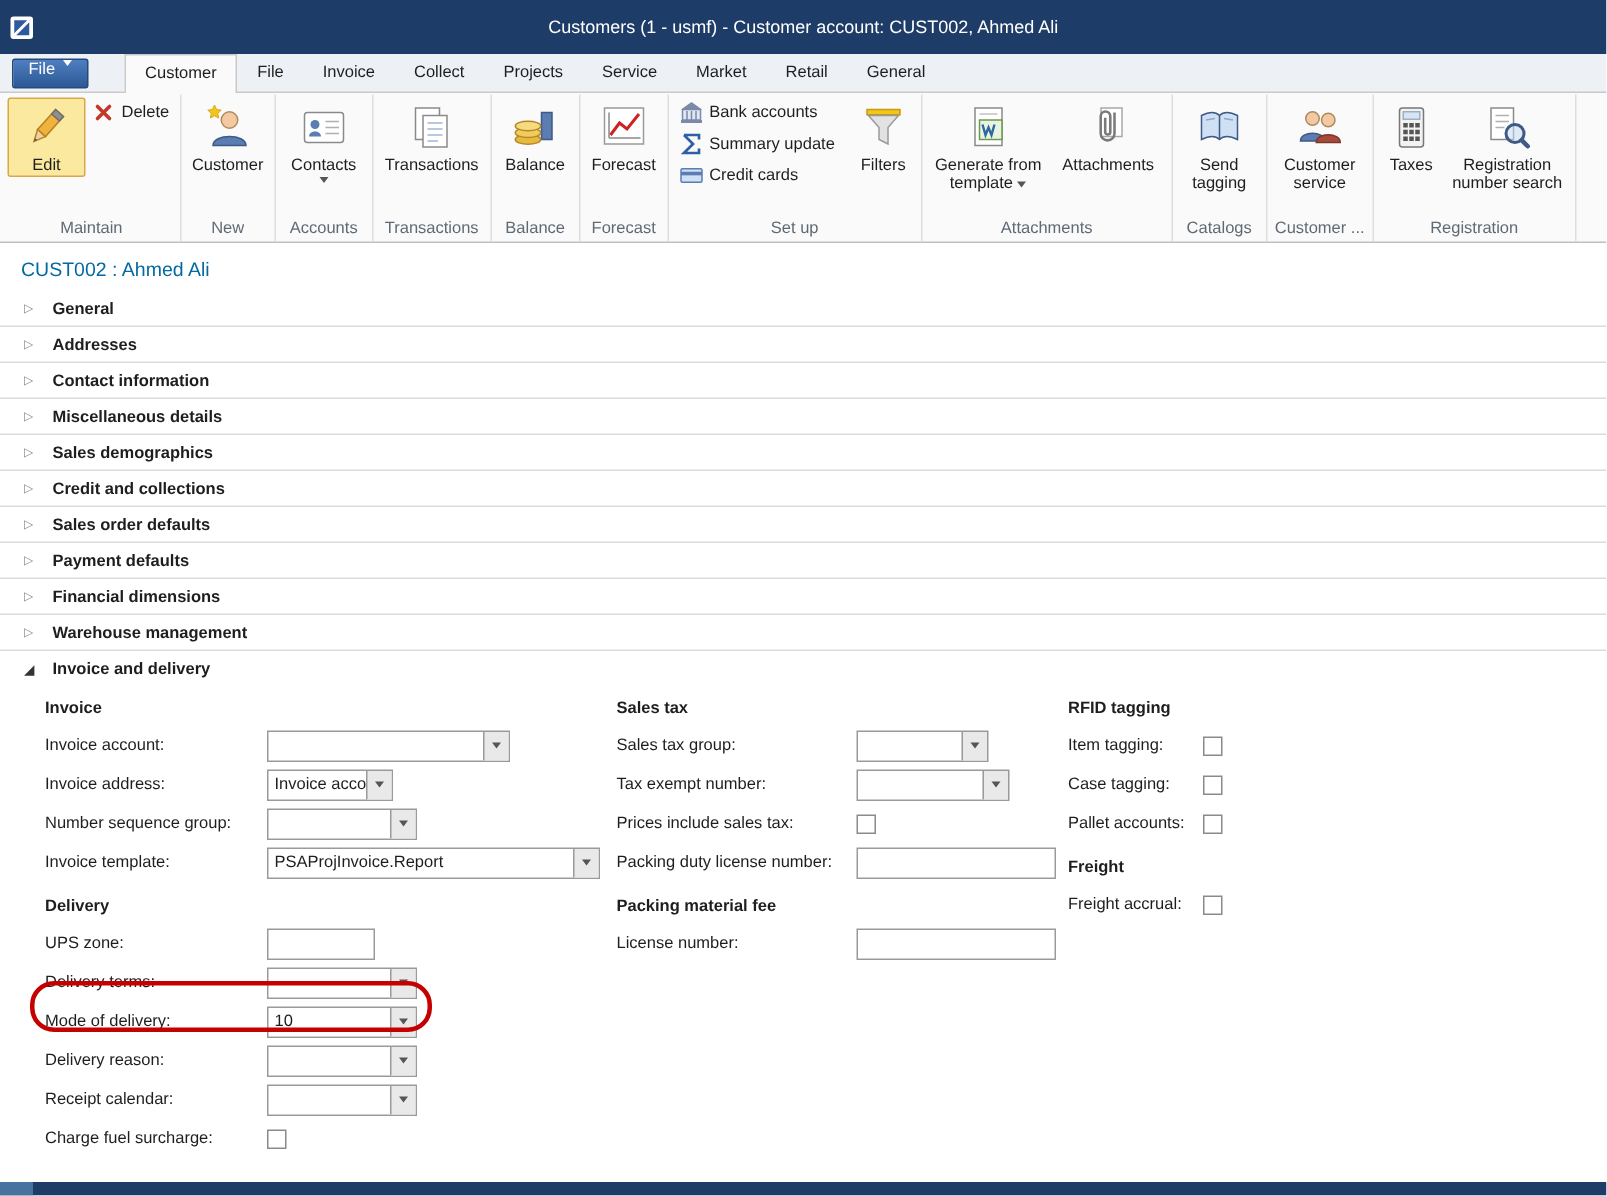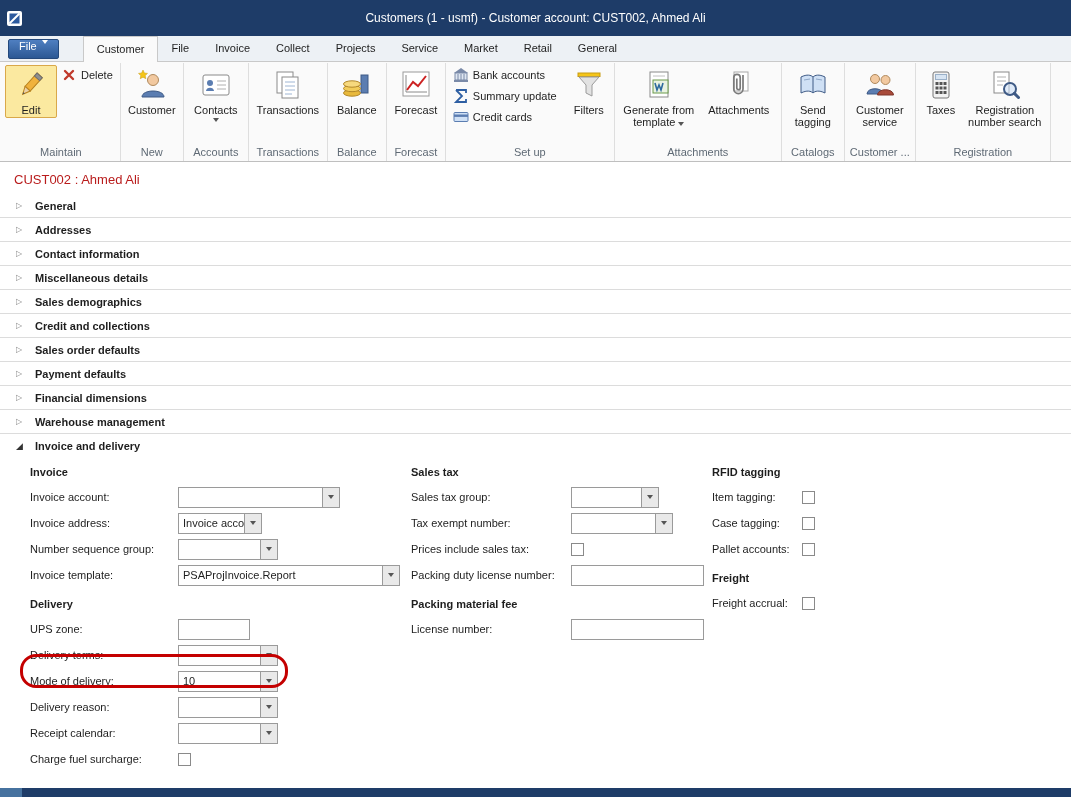--- a/index.html
+++ b/index.html
@@ -26,21 +26,21 @@
 .bigbtn{display:flex;flex-direction:column;align-items:center;padding:3px 1px 1px;border:1px solid transparent;border-radius:2px;text-align:center;line-height:12px;cursor:default}
 .bigbtn.selected{background:#fbe9a0;border-color:#d9a84a}
 .icon32{width:32px;height:32px;margin-bottom:3px;flex:none}
 .icon16{width:16px;height:16px;flex:none}
 .smallcol{display:flex;flex-direction:column;gap:2px}
 .smallbtn{display:flex;align-items:center;gap:4px;height:19px;padding:0 4px;white-space:nowrap;cursor:default}
 .caret-d{width:0;height:0;border-left:3.5px solid transparent;border-right:3.5px solid transparent;border-top:4px solid #555;display:inline-block}
 .w52{width:52px}.w56{width:56px}.w58{width:58px}.w72b{width:72px}.w44{width:44px}.w64b{width:64px}.w82{width:82px}.w78{width:78px}.w84{width:84px}
 
 
-.record-header{height:32px;padding:10px 0 0 14px;color:#b91c1c;font-size:13px}
+.record-header{height:32px;padding:10px 0 0 14px;color:#0369a1;font-size:13px}
 .fasttab{height:24px;display:flex;align-items:center;border-bottom:1px solid #dcdcdc;padding-left:16px;gap:8px;font-weight:bold;cursor:default}
 .fasttab.expanded{border-bottom:none}
 .ft-arrow{width:11px;color:#8a8a8a;font-size:8px;font-weight:normal}
 .fasttab.expanded .ft-arrow{color:#333;font-size:9px}
 
 
 .section{display:flex;padding:8px 0 0 30px;height:340px}
 .col1{width:381px}.col2{width:301px}.col3{flex:1}
 .subhead{font-weight:bold;height:18px}
 .mt10{margin-top:10px}

